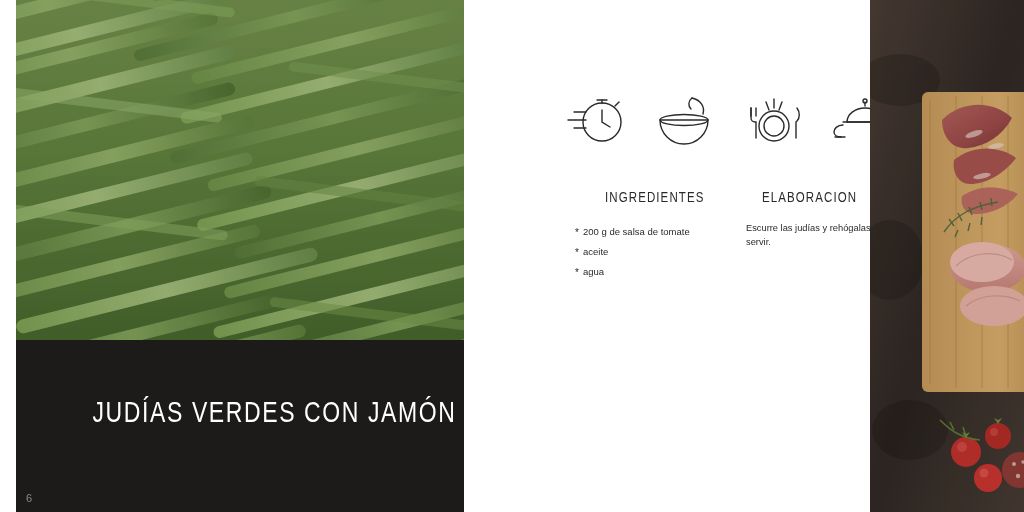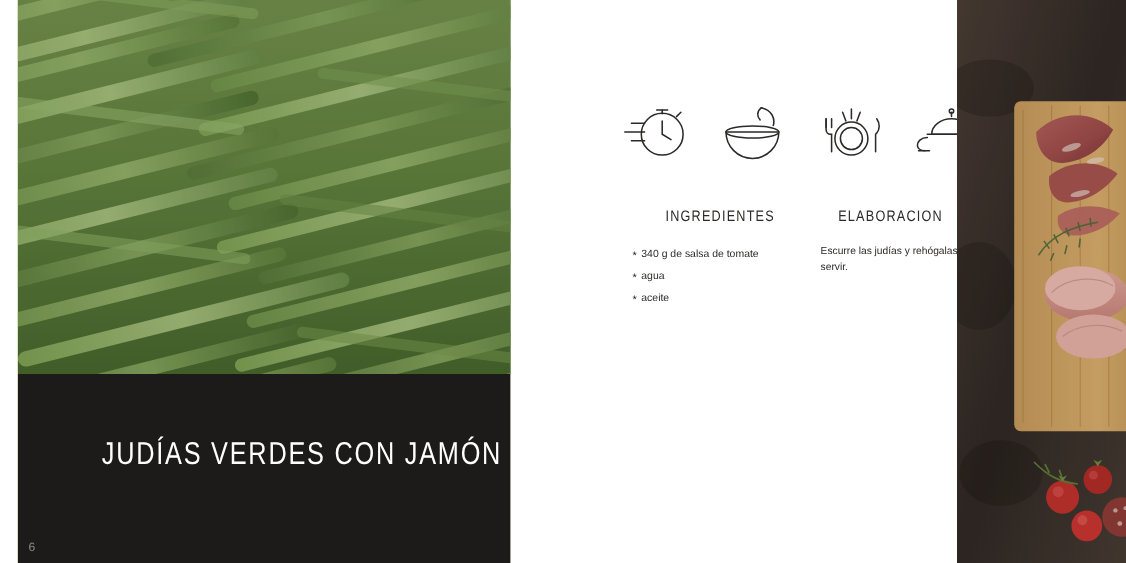--- a/index.html
+++ b/index.html
@@ -311,23 +311,23 @@
       </div>
 
     </div>
 
     <div class="section-heads">
       <div class="head head-ingredientes">INGREDIENTES</div>
       <div class="head head-elaboracion">ELABORACION</div>
     </div>
 
     <div class="ingredients-col">
-      <div class="ingredient-line">340 g de salsa de tomate</div>
+      <div class="ingredient-line">200 g de salsa de tomate</div>
+      <div class="ingredient-line">aceite</div>
       <div class="ingredient-line">agua</div>
-      <div class="ingredient-line">aceite</div>
     </div>
 
     <div class="method-col">
       <p class="method-para">Escurre las judías y rehógalas para servir.</p>
     </div>
 
     <div class="panel-divider"></div>
   </div>
 
   <div class="right-panel">

